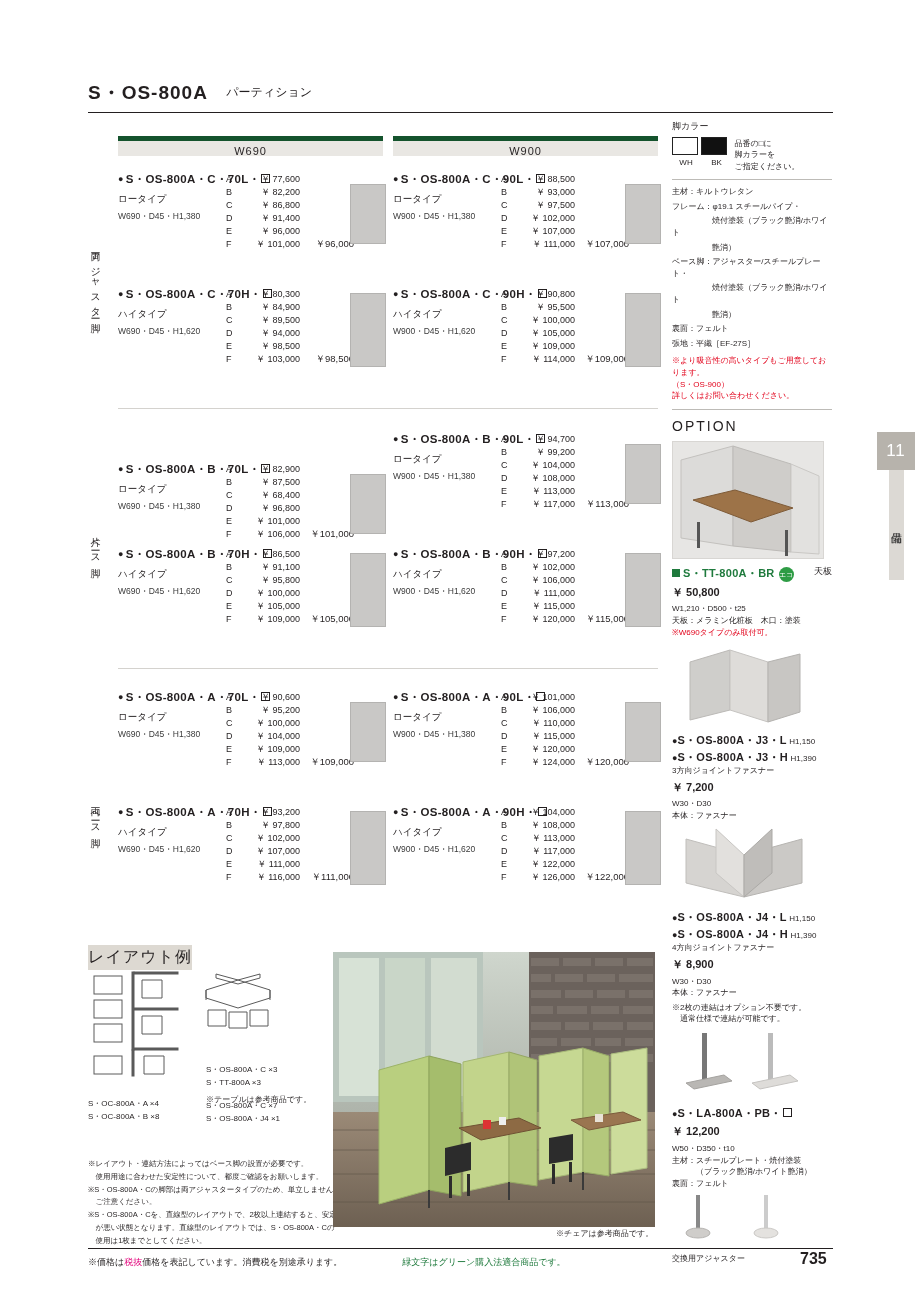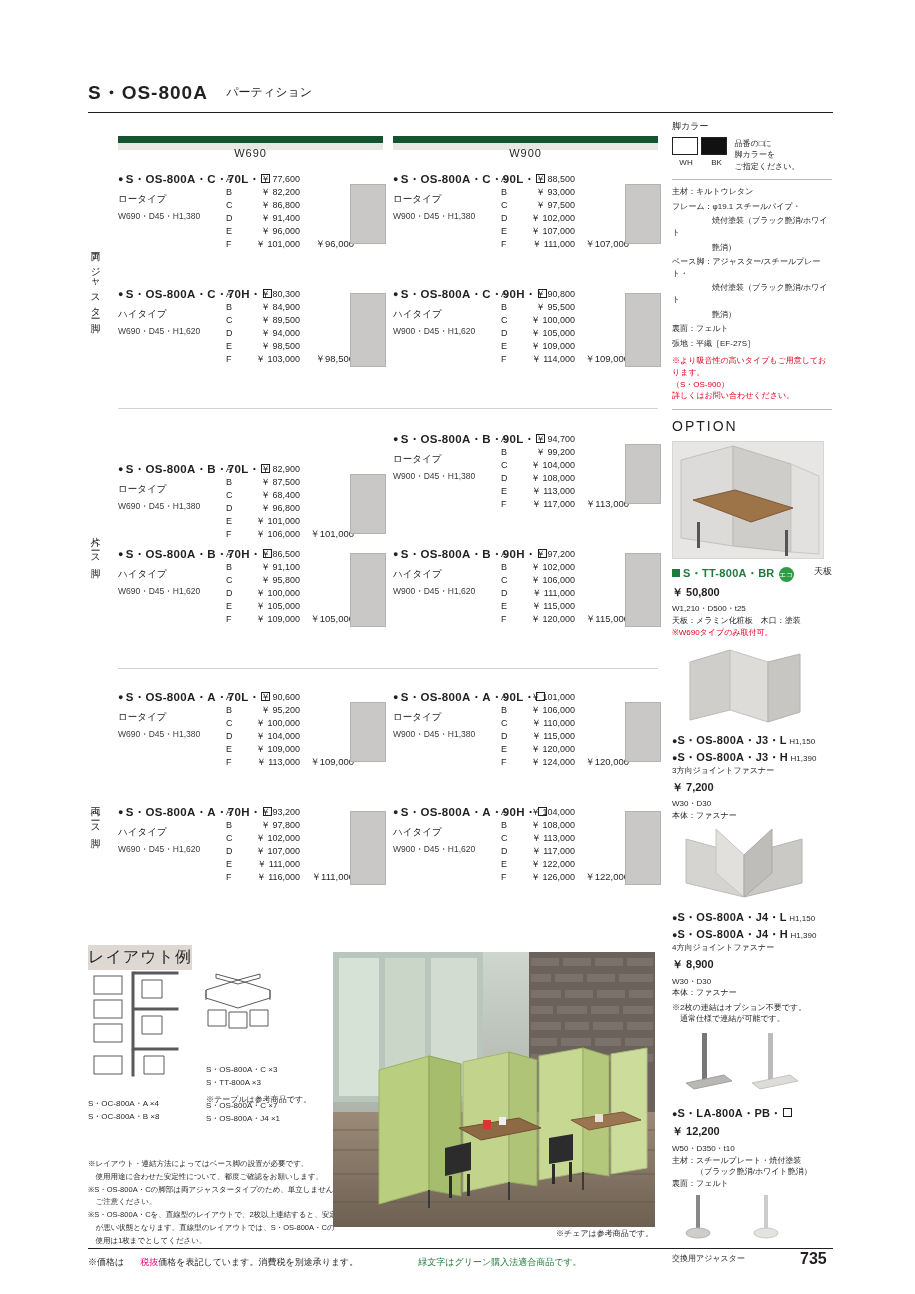--- a/index.html
+++ b/index.html
@@ -14,21 +14,21 @@
   }
   .page { position:relative; width:915px; height:1294px; }
 
   
   .title-row { position:absolute; left:88px; top:80px; width:660px; }
   .title-main { font-size:19px; font-weight:bold; letter-spacing:1px; display:inline-block; }
   .title-sub { font-size:12px; margin-left:14px; display:inline-block; vertical-align:3px; }
   .title-rule { position:absolute; left:88px; top:112px; width:745px; border-top:1.5px solid #231f20; }
 
   
-  .colhead { position:absolute; height:14px; background:#e9e7e3; border-top:7px solid #14532d;
+  .colhead { position:absolute; height:20px; background:#e9e7e3; border-top:5px solid #14532d;
              font-size:11px; text-align:center; line-height:20px; letter-spacing:1px; }
   .colhead.w690 { left:118px; top:136px; width:265px; }
   .colhead.w900 { left:393px; top:136px; width:265px; }
 
   
   .vlabel { position:absolute; left:88px; width:14px; font-size:10px;
             writing-mode:vertical-rl; text-align:center; letter-spacing:2px; color:#231f20; }
 
   
   .pblock { position:absolute; width:262px; height:105px; }
@@ -79,21 +79,21 @@
   .layout-title { position:absolute; left:88px; top:945px; font-size:16px; background:#ddd9d2; padding:2px 0; letter-spacing:1px;}
   .layout-box { position:absolute; left:88px; top:966px; width:240px; height:130px; }
   .layout-note { position:absolute; left:88px; top:1098px; width:250px; font-size:8px; line-height:1.6; }
   .photo { position:absolute; left:333px; top:952px; width:322px; height:275px; overflow:hidden; }
   .photo-cap { position:absolute; left:556px; top:1228px; font-size:8px; }
   .notes { position:absolute; left:88px; top:1158px; width:255px; font-size:7.5px; line-height:1.7; }
 
   
   .footer-rule { position:absolute; left:88px; top:1248px; width:745px; border-top:1px solid #231f20; }
   .footer { position:absolute; left:88px; top:1256px; font-size:9px; }
-  .footer .pink { color:#e2007a;margin-left:16px; }
+  .footer .pink { color:#e2007a; }
   .footer .grn { color:#1f7a3d; margin-left:60px; }
   .pageno { position:absolute; left:800px; top:1250px; font-size:16px; font-weight:bold; }
 
   svg { display:block; }
 </style>
 </head>
 <body>
 
 <div class="page">
 
@@ -635,20 +635,24 @@
         <rect x="24" y="2" width="4" height="34" fill="#888"></rect>
         <ellipse cx="26" cy="40" rx="12" ry="5" fill="#cfcdca" stroke="#b6b4b1"></ellipse>
         <rect x="92" y="2" width="4" height="34" fill="#ccc"></rect>
         <ellipse cx="94" cy="40" rx="12" ry="5" fill="#e4e2df" stroke="#cbc9c6"></ellipse>
       </svg>
     </div>
     <div class="small">交換用アジャスター</div>
 
   </div>
 
+  <div class="tab">
+    <div class="num">11</div>
+    <div class="ttxt">備品</div>
+  </div>
 
   <div class="layout-title">レイアウト例</div>
   <div class="layout-box">
     <svg width="240" height="130" viewBox="0 0 240 130">
       <g fill="none" stroke="#5a5a5a" stroke-width="1">
 
         <rect x="6" y="10" width="28" height="18"></rect>
         <rect x="6" y="34" width="28" height="18"></rect>
         <rect x="6" y="58" width="28" height="18"></rect>
         <rect x="44" y="6" width="2" height="78" fill="#5a5a5a"></rect>

